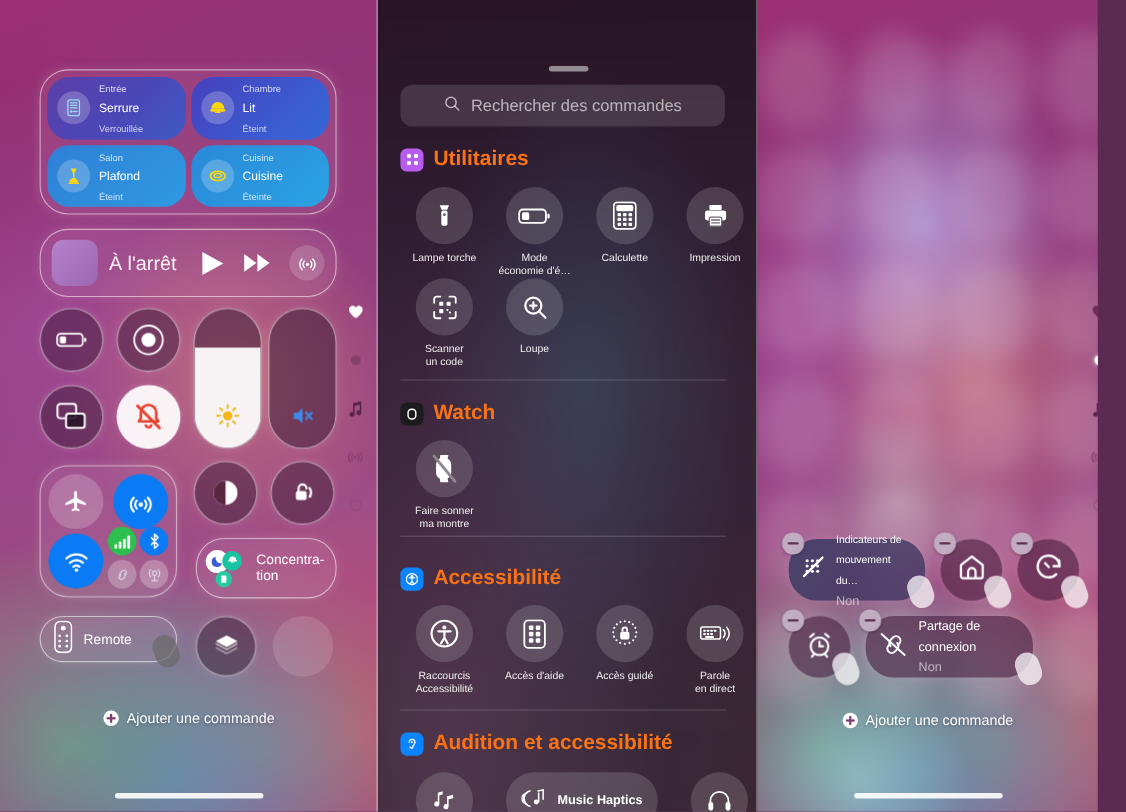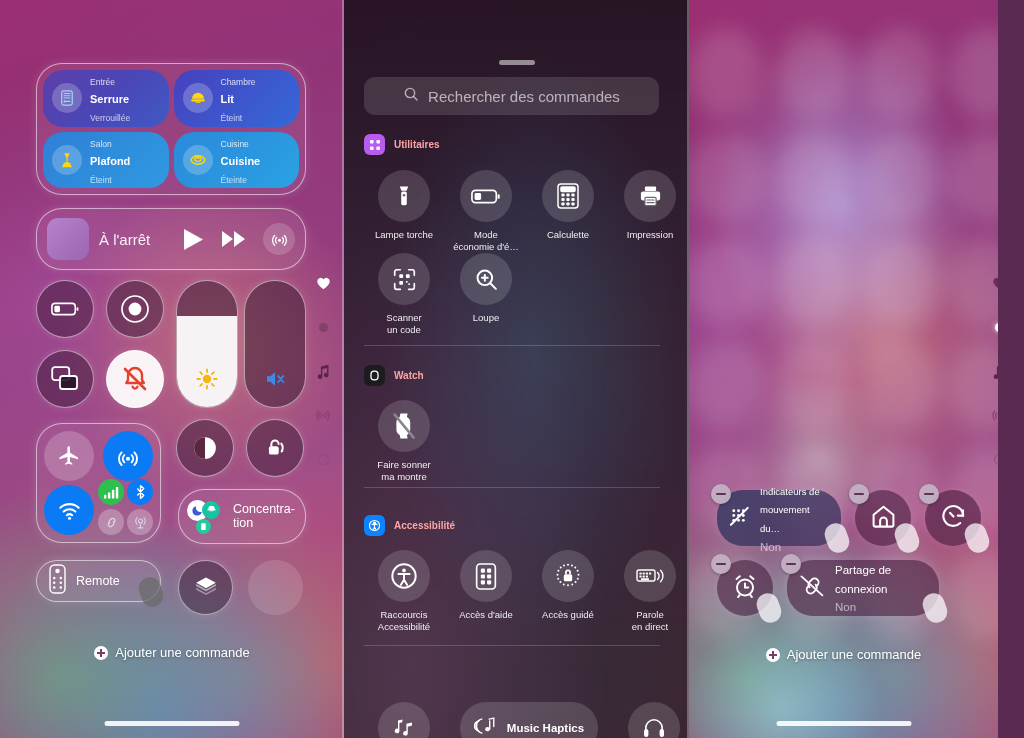--- a/index.html
+++ b/index.html
@@ -80,28 +80,28 @@
   .ht-lamp   { background:linear-gradient(135deg,#2f7fd6 0%,#2f8fdd 60%,#2e9ae2 100%); }
   .ht-kitch  { background:linear-gradient(135deg,#2a8ada 0%,#2b97df 60%,#2aa3e4 100%); }
   .ht-ic {
     width:30px;height:30px;border-radius:50%;flex:0 0 30px;
     display:flex;align-items:center;justify-content:center;
     background:rgba(255,255,255,.22);
   }
   .ht-ic svg { width:18px; height:18px; display:block; }
   .ht-txt { min-width:0; line-height:1.12; }
   .ht-room { font-size:8.5px; color:rgba(255,255,255,.80); white-space:nowrap; overflow:hidden; }
-  .ht-name { font-size:11px; font-weight:bold; color:#fff; white-space:nowrap; overflow:hidden; }
+  .ht-name { font-size:11px; font-weight:normal; color:#fff; white-space:nowrap; overflow:hidden; }
   .ht-state{ font-size:8.5px; color:rgba(255,255,255,.72); white-space:nowrap; overflow:hidden; }
 
   
   .media-grp { left:36px; top:208px; width:270px; height:62px; padding:0 10px; display:flex; align-items:center; gap:10px; }
   .media-art { width:42px;height:42px;border-radius:11px;flex:0 0 42px;
     background:linear-gradient(135deg,rgba(190,150,225,.75),rgba(150,120,200,.55)); }
-  .media-title { flex:1; font-size:15px; color:rgba(255,255,255,.92); }
+  .media-title { flex:1; font-size:18px; color:rgba(255,255,255,.92); }
   .media-btn { flex:0 0 auto; display:flex; align-items:center; justify-content:center; }
   .media-btn svg { display:block; }
   .airplay-btn { width:32px;height:32px;border-radius:50%;background:rgba(255,255,255,.17);
     display:flex;align-items:center;justify-content:center; }
 
   
   .rtog {
     position:absolute; width:58px; height:58px; border-radius:50%;
     border:1.5px solid rgba(255,255,255,.52);
     background:rgba(40,20,40,.42);
@@ -166,21 +166,21 @@
   .grab { position:absolute; left:50%; transform:translateX(-50%); top:60px; width:36px; height:5px;
     border-radius:3px; background:rgba(255,255,255,.50); }
   .search-bar {
     position:absolute; left:365px; top:77px; width:295px; height:38px; border-radius:11px;
     background:rgba(255,255,255,.13); display:flex; align-items:center; justify-content:center; gap:9px;
   }
   .search-ph { font-size:15px; color:rgba(255,255,255,.62); }
 
   .sec-head { position:absolute; display:flex; align-items:center; gap:9px; }
   .sec-badge { width:21px;height:21px;border-radius:6px;display:flex;align-items:center;justify-content:center;flex:0 0 21px; }
-  .sec-title { font-size:10px; font-weight:bold; color:#fca5a5; }
+  .sec-title { font-size:19px; font-weight:bold; color:#f97316; }
 
   .tile-row { position:absolute; display:flex; }
   .ctile { width:82px; display:flex; flex-direction:column; align-items:center; }
   .ctile-ic {
     width:52px;height:52px;border-radius:50%;background:rgba(255,255,255,.15);
     display:flex;align-items:center;justify-content:center;margin-bottom:7px;
   }
   .ctile-ic svg { display:block; }
   .ctile-lab { font-size:9.5px; color:rgba(255,255,255,.92); text-align:center; line-height:1.22; }
   .hr-sep { position:absolute; height:1px; background:rgba(255,255,255,.18); }
@@ -776,20 +776,29 @@
               </g>
           </svg>
         </span>
         <span class="ctile-lab" style="white-space:pre-line">Parole
 en direct</span>
       </div>
     </div>
 
     <div class="hr-sep" style="left:20px; width:296px; top:645px;"></div>
 
+    <div class="sec-head" style="left:20px; top:665px;">
+      <span class="sec-badge" style="background:#0a84ff">
+        <svg width="13" height="13" viewBox="0 0 14 14" fill="none" stroke="#fff" stroke-width="1.3">
+            <path d="M4.4 5.2a2.8 2.8 0 015.6 0c0 2-2 2.6-2 4.4a1.4 1.4 0 01-2.8 0" stroke-linecap="round"></path>
+            <circle cx="7" cy="5.2" r="1" fill="#fff" stroke="none"></circle>
+          </svg>
+      </span>
+      <span class="sec-title">Audition et accessibilité</span>
+    </div>
 
     <div class="tile-row" style="left:19px; top:702px; align-items:flex-start;">
       <div class="ctile">
         <span class="ctile-ic">
           <svg width="24" height="24" viewBox="0 0 24 24" fill="#fff">
               <path d="M10.4 3.4L6 4.6v8.2a2.3 2.3 0 101.4 2.1V7l3-.8z"></path>
               <path d="M20 6.4l-5.6 1.4v7.4a2.3 2.3 0 101.4 2.1v-6.6l4.2-1.1z"></path>
             </svg>
         </span>
       </div>

